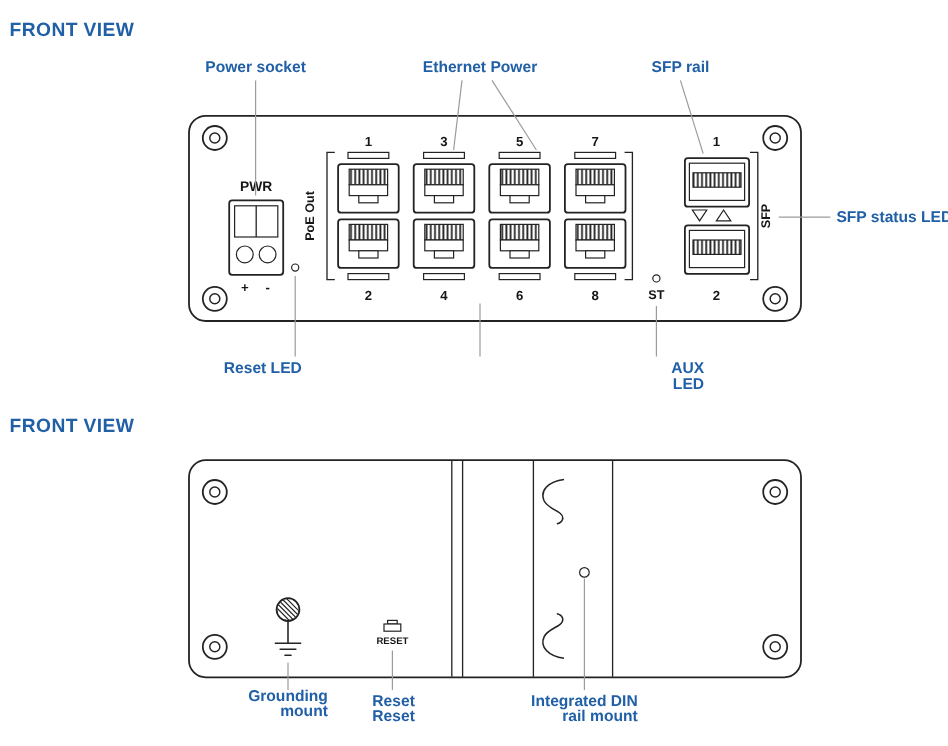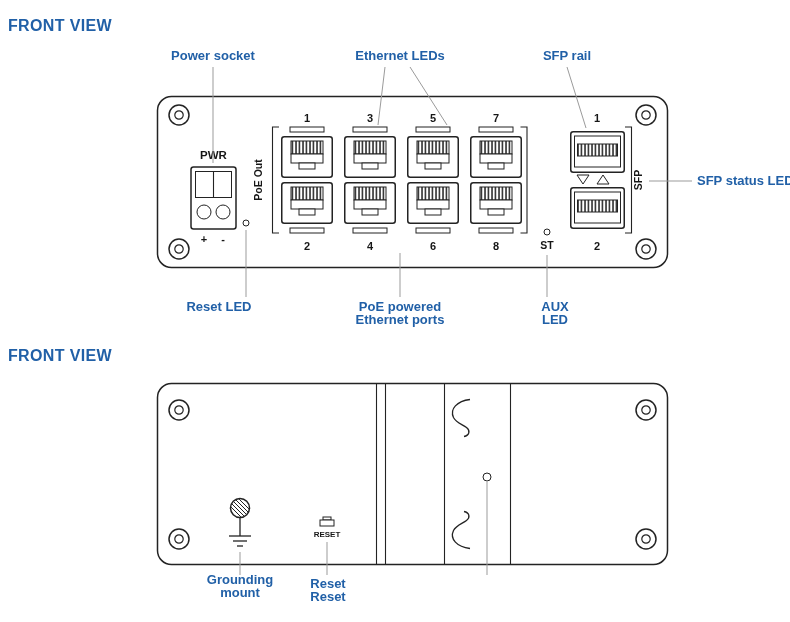--- a/index.html
+++ b/index.html
@@ -3,21 +3,21 @@
 <meta charset="utf-8">
 <style>
   html,body{margin:0;padding:0;background:#ffffff;}
   .canvas{position:relative;width:790px;height:622px;background:#ffffff;
           font-family:"Liberation Sans",sans-serif;overflow:hidden;}
   svg.layer{position:absolute;left:0;top:0;}
 
   .heading{position:absolute;color:#2160a7;font-size:16px;font-weight:700;
            letter-spacing:.35px;white-space:nowrap;}
   .clabel{position:absolute;color:#2160a7;font-size:13px;font-weight:600;
-          text-align:center;transform:translateX(-50%);white-space:nowrap;}
+          text-align:right;transform:translateX(-50%);white-space:nowrap;}
   .clabel .ln{display:block;line-height:12.5px;}
   .clabel.noc{transform:none;text-align:left;}
 
   .canvas svg text{font-family:"Liberation Sans",sans-serif;fill:#161616;}
   .t-num{font-size:11px;font-weight:700;text-anchor:middle;}
   .t-lbl{font-size:11.5px;font-weight:700;text-anchor:middle;}
   .t-rot{font-size:10.5px;font-weight:700;text-anchor:middle;}
   .t-tiny{font-size:8px;font-weight:700;text-anchor:middle;}
 
   .ol{stroke:#232323;stroke-width:1.5;fill:#ffffff;}
@@ -201,42 +201,42 @@
     </g>
   </svg>
 
   <div class="heading" style="left:8px;top:17px">FRONT VIEW</div>
   <div class="heading" style="left:8px;top:347px">FRONT VIEW</div>
 
   <div class="clabel" style="left:213px;top:50px">
     <span class="ln">Power socket</span>
   </div>
   <div class="clabel" style="left:400px;top:50px">
-    <span class="ln">Ethernet LEDs</span>
+    <span class="ln">Ethernet Power</span>
   </div>
   <div class="clabel" style="left:567px;top:50px">
     <span class="ln">SFP rail</span>
   </div>
   <div class="clabel noc" style="left:697px;top:175px">
     <span class="ln">SFP status LEDs</span>
   </div>
   <div class="clabel" style="left:219px;top:301px">
     <span class="ln">Reset LED</span>
   </div>
-  <div class="clabel" style="left:400px;top:301px">
-    <span class="ln">PoE powered</span>
-    <span class="ln">Ethernet ports</span>
-  </div>
-  <div class="clabel" style="left:555px;top:301px">
+  <div class="clabel" style="left:573px;top:301px">
     <span class="ln">AUX</span>
     <span class="ln">LED</span>
   </div>
 
   <div class="clabel" style="left:240px;top:574px">
     <span class="ln">Grounding</span>
     <span class="ln">mount</span>
   </div>
   <div class="clabel" style="left:328px;top:578px">
     <span class="ln">Reset</span>
     <span class="ln">Reset</span>
   </div>
+  <div class="clabel" style="left:487px;top:578px">
+    <span class="ln">Integrated DIN</span>
+    <span class="ln">rail mount</span>
+  </div>
 
 </div>
 
 </body></html>

